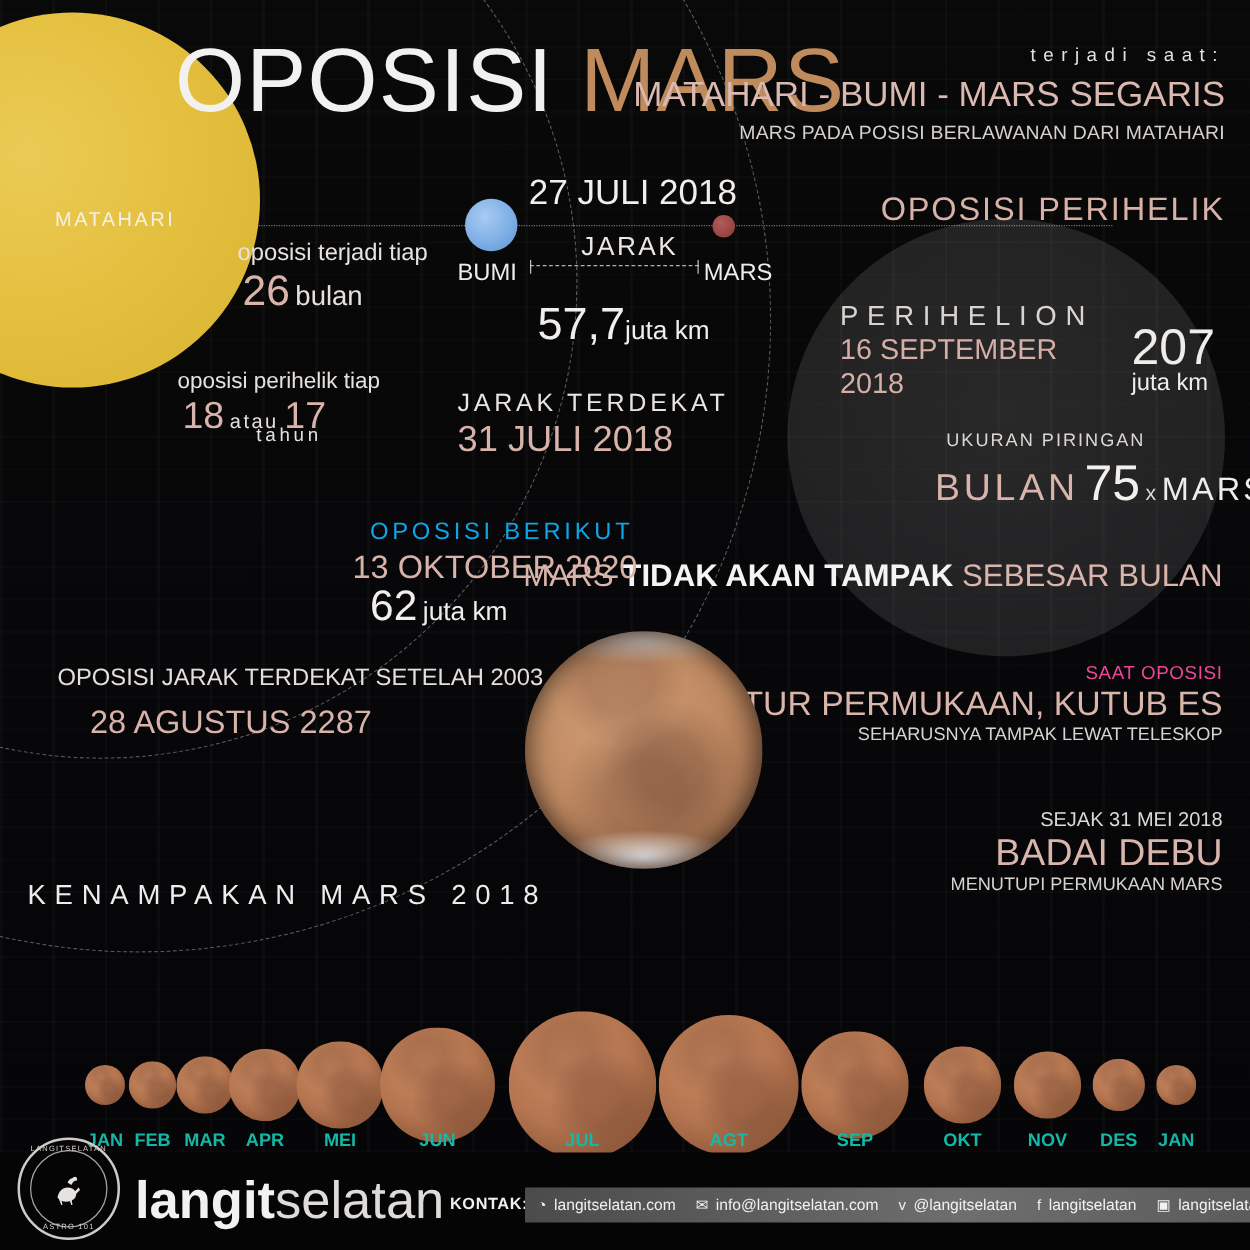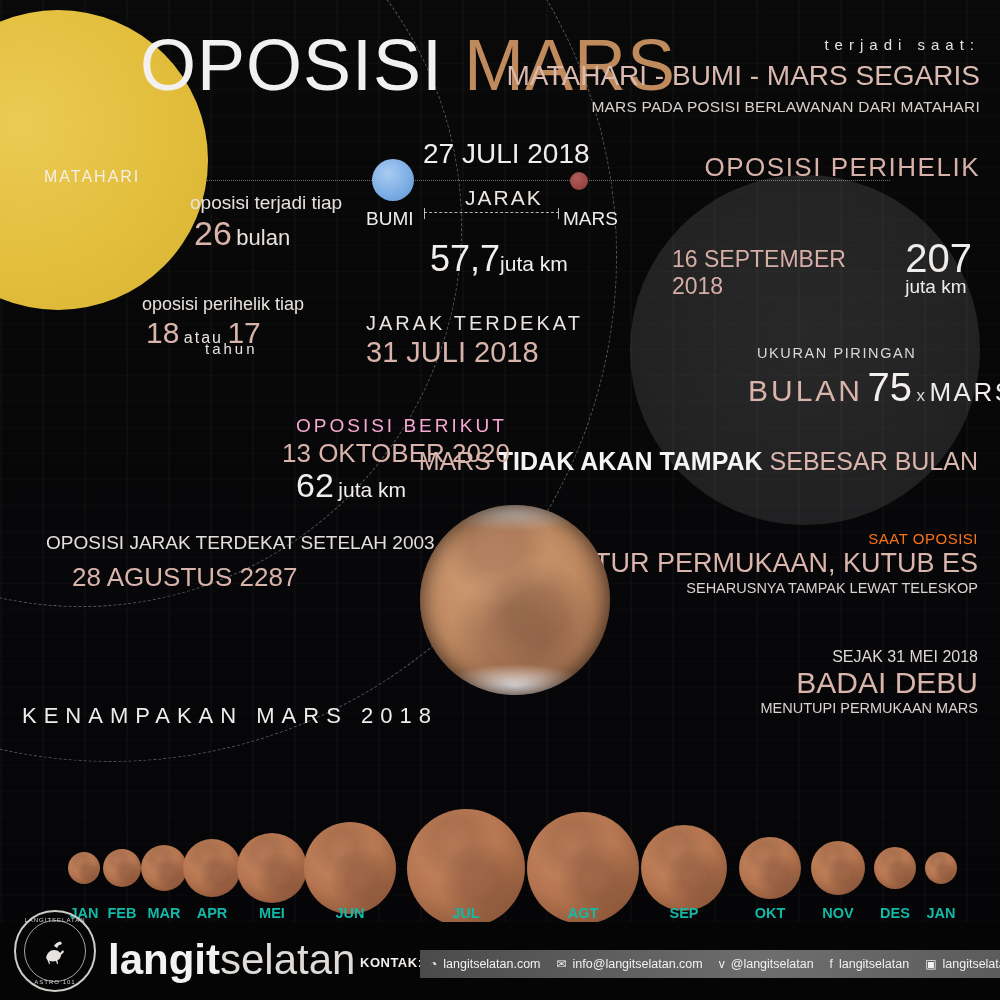--- a/index.html
+++ b/index.html
@@ -85,31 +85,31 @@
   .jarak{left:465px;top:186px;font-size:21px;color:#ece7e2;letter-spacing:2px;}
   .bumi{left:366px;top:208px;font-size:19px;color:#efeceb;}
   .marsl{left:563px;top:208px;font-size:19px;color:#efeceb;}
   .d2{left:430px;top:238px;}
   .d2 .n{font-size:36px;color:#f1eeeb;font-weight:300;}
   .d2 .u{font-size:21px;color:#f1eeeb;font-weight:300;}
 
   .jt1{left:366px;top:312px;font-size:20px;color:#e9e4df;letter-spacing:3px;}
   .jt2{left:366px;top:336px;font-size:29px;color:#d8b3aa;}
 
-  .ob1{left:296px;top:415px;font-size:19px;color:#f9a8d4;letter-spacing:3px;}
+  .ob1{left:296px;top:415px;font-size:19px;color:#0ea5e9;letter-spacing:3px;}
   .ob2{left:282px;top:438px;font-size:26px;color:#d8b3aa;}
   .ob3{left:296px;top:466px;}
   .ob3 .n{font-size:34px;color:#f1eeeb;font-weight:300;}
   .ob3 .u{font-size:21px;color:#f1eeeb;font-weight:300;}
 
   .o3a{left:46px;top:532px;font-size:19px;color:#e4dfda;}
   .o3b{left:72px;top:562px;font-size:26px;color:#d8b3aa;}
 
   
-  .so1{right:22px;top:530px;font-size:15px;color:#f97316;letter-spacing:.5px;}
+  .so1{right:22px;top:530px;font-size:15px;color:#ec4899;letter-spacing:.5px;}
   .so2{right:22px;top:548px;font-size:27px;color:#d9b5ac;}
   .so3{right:22px;top:580px;font-size:14.5px;color:#d8d3ce;}
 
   .bd1{right:22px;top:648px;font-size:16px;color:#ddd8d3;}
   .bd2{right:22px;top:666px;font-size:30px;color:#d9b5ac;}
   .bd3{right:22px;top:700px;font-size:14.5px;color:#d8d3ce;}
 
   
   .bigmars{position:absolute;left:420px;top:505px;width:190px;height:190px;border-radius:50%;
     background:
@@ -172,20 +172,21 @@
 
   <div class="t hdr1">terjadi saat:</div>
   <div class="t hdr2">MATAHARI - BUMI - MARS SEGARIS</div>
   <div class="t hdr3">MARS  PADA POSISI BERLAWANAN DARI MATAHARI</div>
 
   <div class="t ph1">OPOSISI PERIHELIK</div>
 
   <div class="peri-row">
     <div style="display:flex;align-items:flex-end;gap:12px;">
       <div>
+        <div class="periword">PERIHELION</div>
         <div class="peridate">16 SEPTEMBER 2018</div>
       </div>
       <div style="text-align:left;padding-bottom:2px;">
         <div class="perinum">207</div>
         <div class="perikm">juta km</div>
       </div>
     </div>
   </div>
 
   <div class="t uk1">UKURAN PIRINGAN</div>

